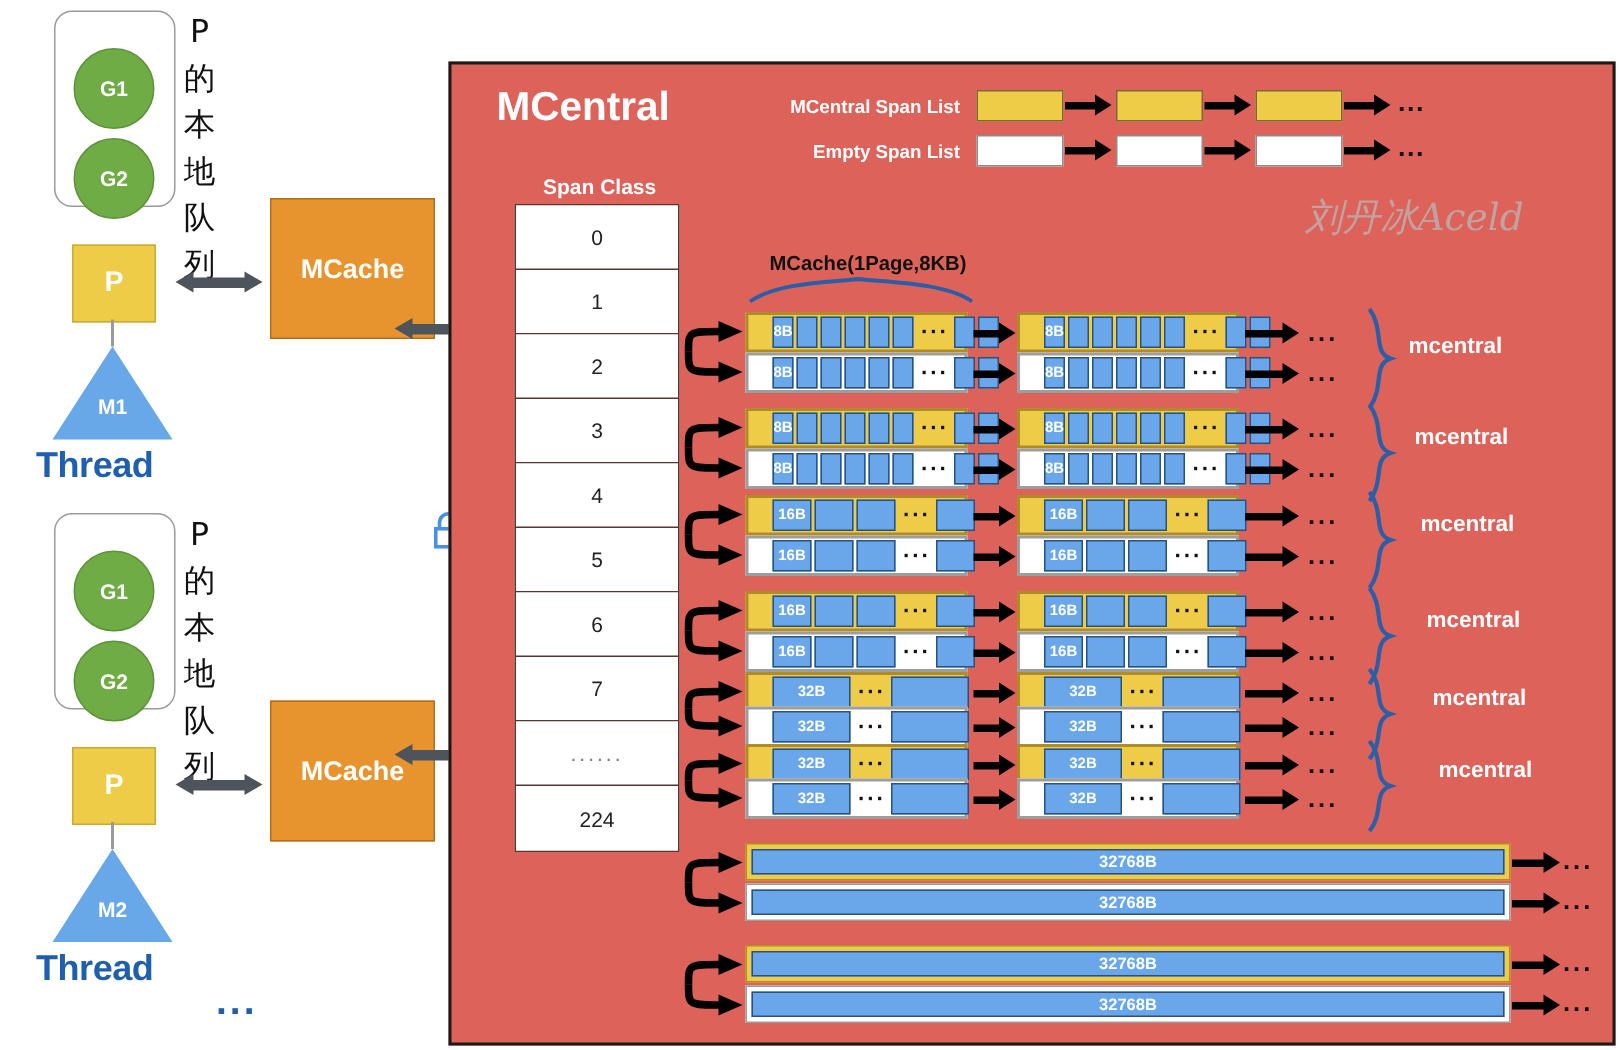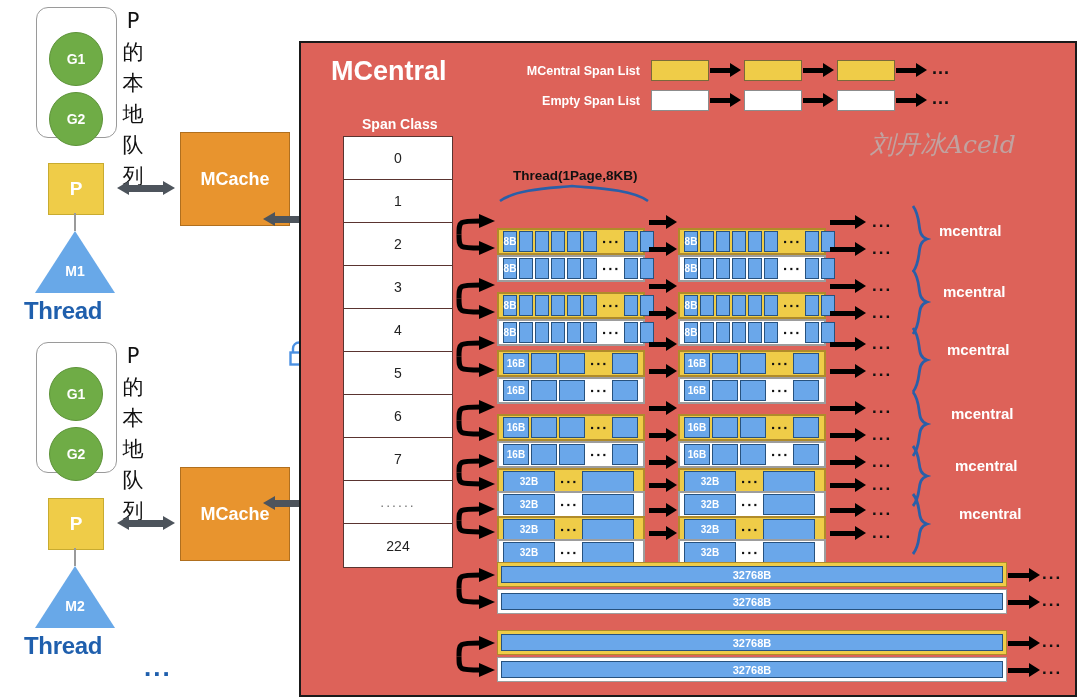--- a/index.html
+++ b/index.html
@@ -73,21 +73,21 @@
   .sc-table{position:absolute;left:343px;top:136px;width:108px;
             border:1.5px solid #5a3430;background:#fff;}
   .sc-row{height:43px;border-bottom:1.5px solid #5a3430;display:flex;
           align-items:center;justify-content:center;font-size:14px;color:#222;
           background:#fff;box-sizing:border-box;}
   .sc-row:last-child{border-bottom:none;}
   .sc-row.dots{color:#777;letter-spacing:2px;}
 
   
   .span{position:absolute;box-sizing:border-box;display:flex;align-items:center;
-        padding:0 4px;margin-top:20px;}
+        padding:0 16px;}
   .span.ne{background:#efcc48;border:2px solid #b08b2a;}
   .span.em{background:#fff;border:2px solid #9d9d9d;}
   .cell{background:#6aa7ea;border:1px solid #27527f;box-sizing:border-box;
         height:21px;margin-right:2px;}
   .cell.lbl{color:#fff;font-size:10px;font-weight:bold;display:flex;
             align-items:center;justify-content:center;}
   .sdots{color:#111;font-size:15px;font-weight:bold;letter-spacing:2px;
          margin:0 3px;line-height:1;}
   .bigspan{position:absolute;box-sizing:border-box;padding:3px;}
   .bigspan.ne{background:#efcc48;border:1px solid #b08b2a;}
@@ -202,21 +202,21 @@
     <div class="sc-row">2</div>
     <div class="sc-row">3</div>
     <div class="sc-row">4</div>
     <div class="sc-row">5</div>
     <div class="sc-row">6</div>
     <div class="sc-row">7</div>
     <div class="sc-row dots">......</div>
     <div class="sc-row">224</div>
   </div>
 
-<div class="mspan-lbl" style="left:513px;top:168px;">Thread(1Page,8KB)</div>
+<div class="mspan-lbl" style="left:513px;top:168px;">MCache(1Page,8KB)</div>
 <svg class="abs" style="left:498px;top:186px;" width="152" height="16" viewBox="0 0 152 16">
   <path d="M2 15 C 20 2, 60 2, 74 0 C 90 2, 132 2, 150 15" fill="none" stroke="#2a5fa8" stroke-width="2.6"></path>
 </svg>
 
 <div id="spans-layer">
     <div class="span ne" style="left:497px;top:208px;width:148px;height:27px;">
       <div class="cell lbl" style="width:14px;flex:0 0 14px;">8B</div>
       <div class="cell" style="width:14px;flex:0 0 14px;"></div>
       <div class="cell" style="width:14px;flex:0 0 14px;"></div>
       <div class="cell" style="width:14px;flex:0 0 14px;"></div>

